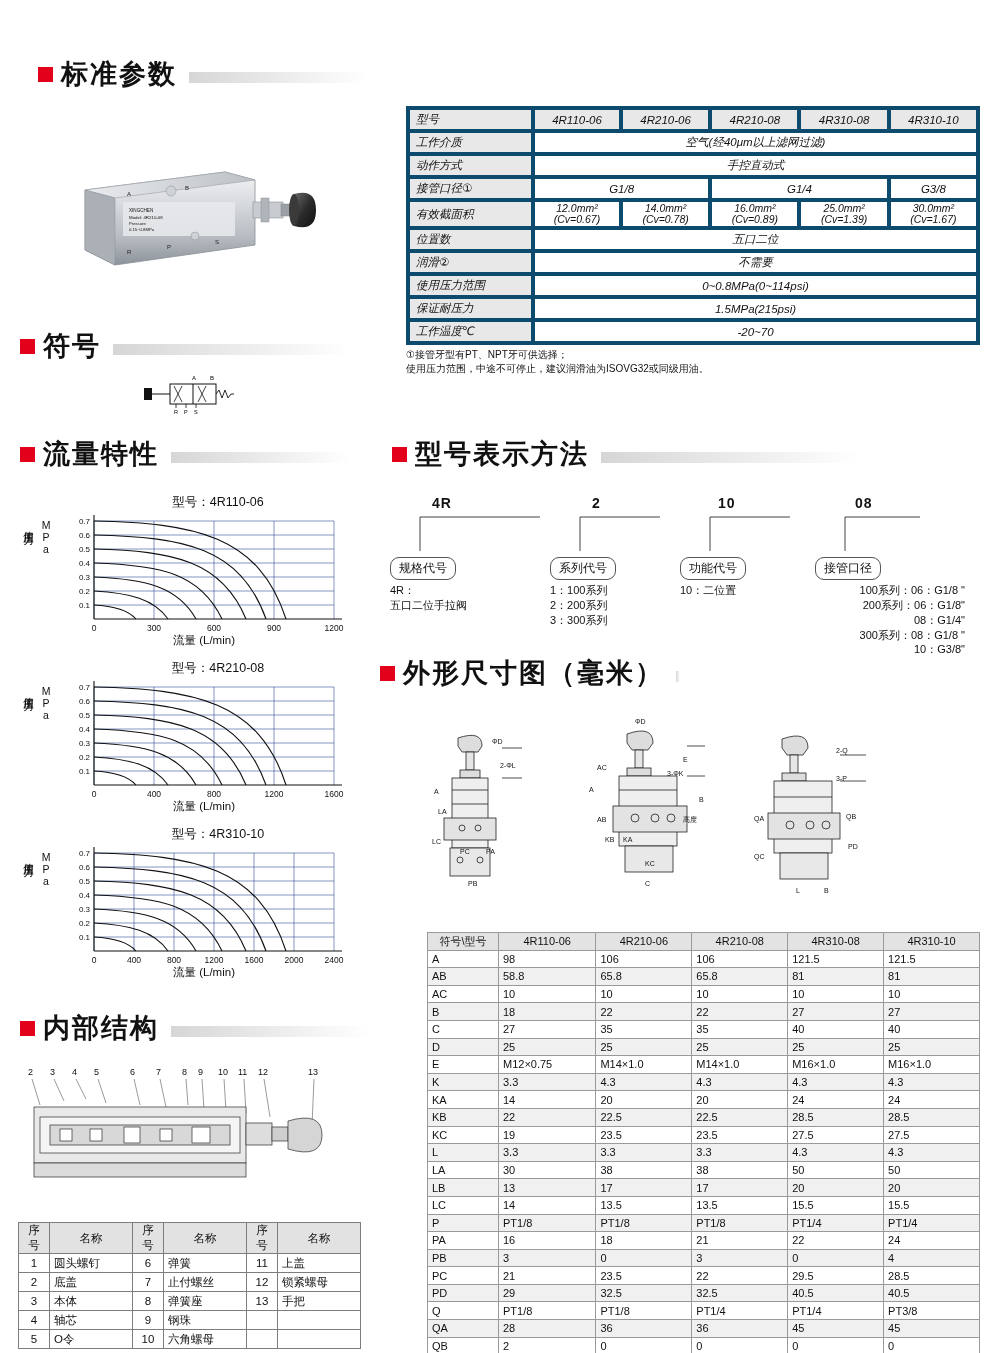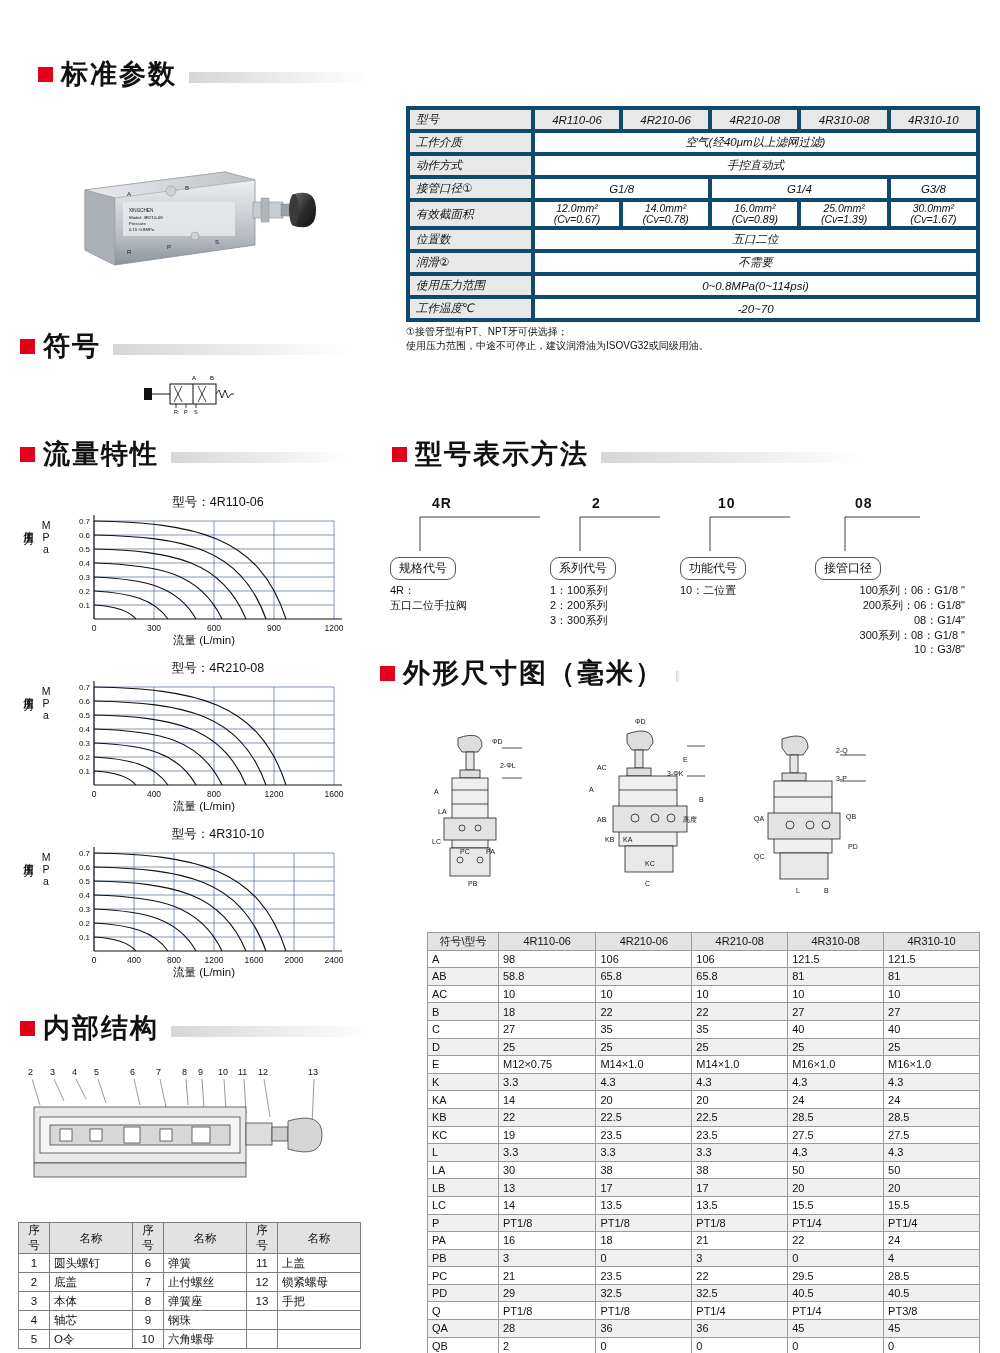--- a/index.html
+++ b/index.html
@@ -141,20 +141,24 @@
           <td class="lbl">位置数</td>
           <td colspan="5">五口二位</td>
         </tr>
         <tr>
           <td class="lbl">润滑②</td>
           <td colspan="5">不需要</td>
         </tr>
         <tr>
           <td class="lbl">使用压力范围</td>
           <td colspan="5">0~0.8MPa(0~114psi)</td>
+        </tr>
+        <tr>
+          <td class="lbl">保证耐压力</td>
+          <td colspan="5">1.5MPa(215psi)</td>
         </tr>
         <tr>
           <td class="lbl">工作温度℃</td>
           <td colspan="5">-20~70</td>
         </tr>
       </tbody>
   </table>
   <div class="note">①接管牙型有PT、NPT牙可供选择；</div>
   <div class="note" style="margin-top:0;">使用压力范围，中途不可停止，建议润滑油为ISOVG32或同级用油。</div>
 </div>

